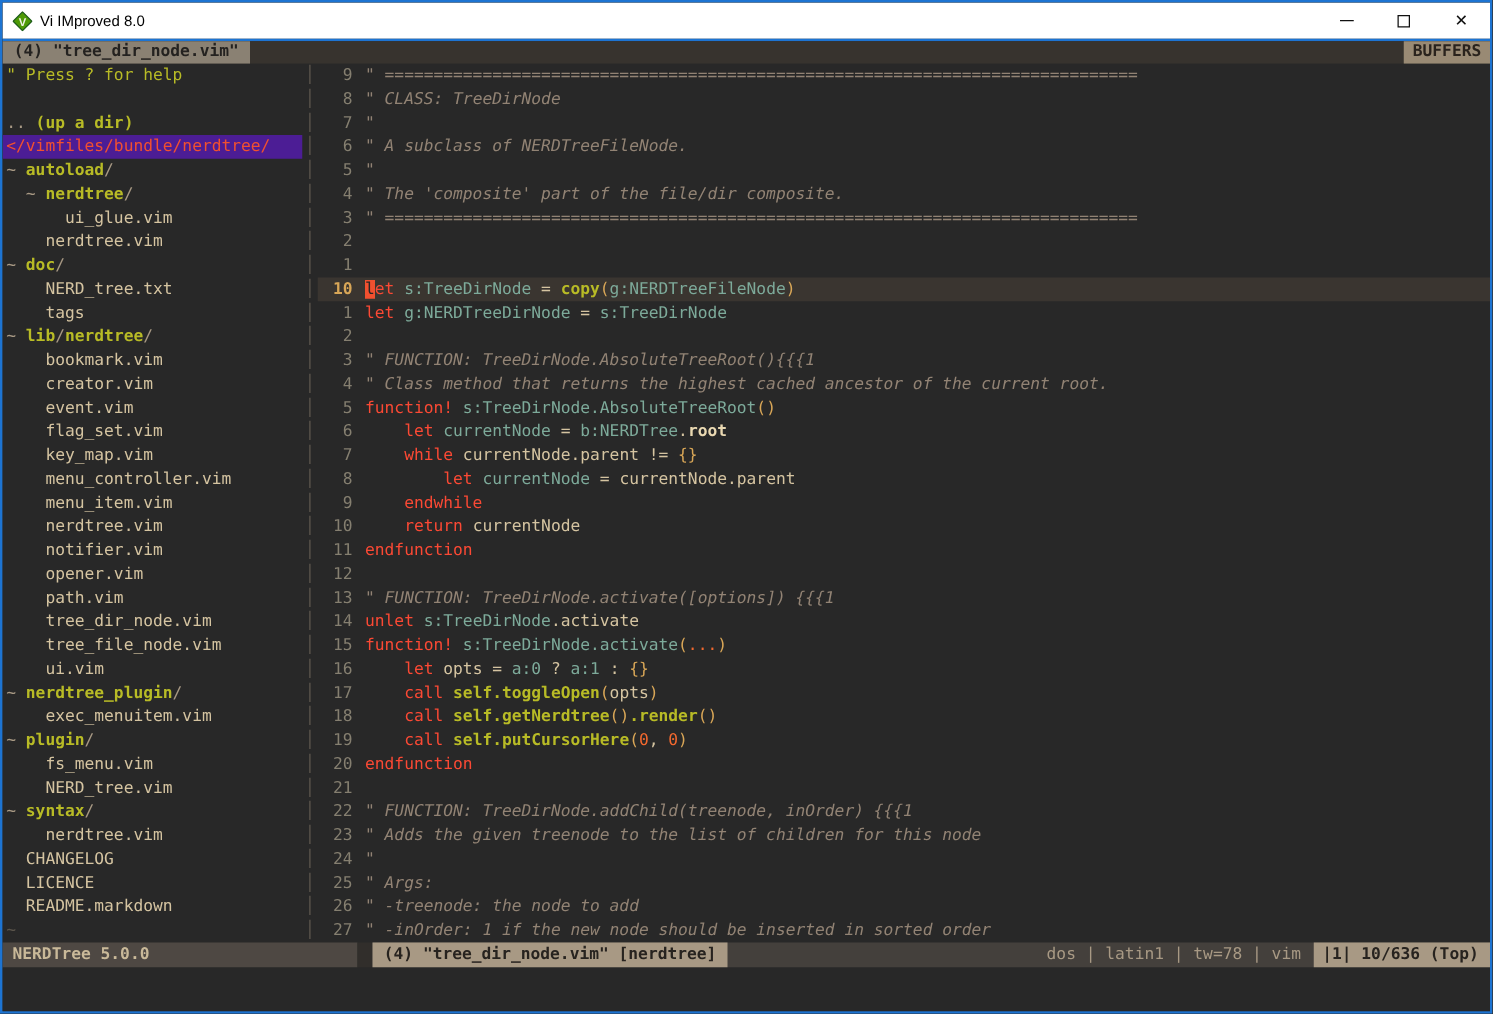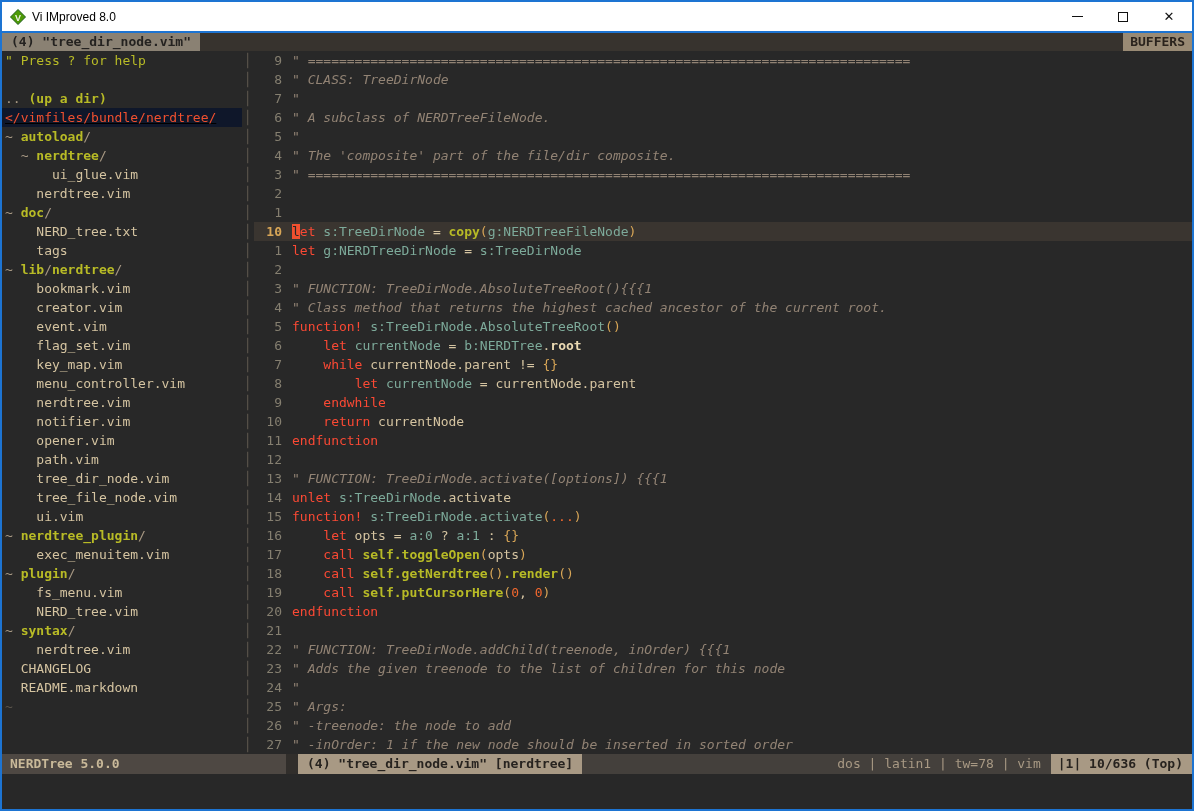--- a/index.html
+++ b/index.html
@@ -33,21 +33,21 @@
   }
   .tabfill { flex:1; }
   .buffers {
     background:#998a74; color:#2a231d; font-weight:bold; font-size:13px;
     line-height:18px; padding:0 7px;
   }
   
   .main { display:flex; height:703px; flex:0 0 auto; background:#282828; }
   .sidebar { width:240px; flex:0 0 auto; overflow:hidden; }
   .trow { height:19px; line-height:19px; font-size:13px; white-space:pre; padding-left:3px; }
-  .trow.hl { background:#0f172a;text-decoration:underline; }
+  .trow.hl { background:#4c1d95; }
   .vsep { width:12px; flex:0 0 auto; color:#5f584f; font-size:13px; text-align:center; }
   .sep-glyph { display:block; height:19px; line-height:19px; }
   .editor { flex:1; overflow:hidden; }
   .erow { height:19px; line-height:19px; font-size:13px; display:flex; white-space:pre; }
   .erow.current { background:#3a3530; }
   .ln { width:28px; flex:0 0 auto; text-align:right; color:#857f70; padding-right:0; }
   .erow.current .ln { color:#d8a657; font-weight:bold; }
   .codetext { padding-left:10px; white-space:pre; }
   
   .s-c  { color:#928374; font-style:italic; }
@@ -133,35 +133,37 @@
         <div class="trow"><span class="s-p">~ </span><span class="s-dir">doc</span><span class="s-p">/</span></div>
         <div class="trow"><span class="s-file">    NERD_tree.txt</span></div>
         <div class="trow"><span class="s-file">    tags</span></div>
         <div class="trow"><span class="s-p">~ </span><span class="s-dir">lib</span><span class="s-p">/</span><span class="s-dir">nerdtree</span><span class="s-p">/</span></div>
         <div class="trow"><span class="s-file">    bookmark.vim</span></div>
         <div class="trow"><span class="s-file">    creator.vim</span></div>
         <div class="trow"><span class="s-file">    event.vim</span></div>
         <div class="trow"><span class="s-file">    flag_set.vim</span></div>
         <div class="trow"><span class="s-file">    key_map.vim</span></div>
         <div class="trow"><span class="s-file">    menu_controller.vim</span></div>
+        <div class="trow"><span class="s-file">    menu_item.vim</span></div>
         <div class="trow"><span class="s-file">    nerdtree.vim</span></div>
         <div class="trow"><span class="s-file">    notifier.vim</span></div>
         <div class="trow"><span class="s-file">    opener.vim</span></div>
         <div class="trow"><span class="s-file">    path.vim</span></div>
         <div class="trow"><span class="s-file">    tree_dir_node.vim</span></div>
         <div class="trow"><span class="s-file">    tree_file_node.vim</span></div>
         <div class="trow"><span class="s-file">    ui.vim</span></div>
         <div class="trow"><span class="s-p">~ </span><span class="s-dir">nerdtree_plugin</span><span class="s-p">/</span></div>
         <div class="trow"><span class="s-file">    exec_menuitem.vim</span></div>
         <div class="trow"><span class="s-p">~ </span><span class="s-dir">plugin</span><span class="s-p">/</span></div>
         <div class="trow"><span class="s-file">    fs_menu.vim</span></div>
         <div class="trow"><span class="s-file">    NERD_tree.vim</span></div>
         <div class="trow"><span class="s-p">~ </span><span class="s-dir">syntax</span><span class="s-p">/</span></div>
         <div class="trow"><span class="s-file">    nerdtree.vim</span></div>
         <div class="trow"><span class="s-file">  CHANGELOG</span></div>
+        <div class="trow"><span class="s-file">  LICENCE</span></div>
         <div class="trow"><span class="s-file">  README.markdown</span></div>
         <div class="trow"><span class="s-tilde">~</span></div>
       </div>
     <div class="vsep" id="vsep">
         <span class="sep-glyph">│</span>
         <span class="sep-glyph">│</span>
         <span class="sep-glyph">│</span>
         <span class="sep-glyph">│</span>
         <span class="sep-glyph">│</span>
         <span class="sep-glyph">│</span>

